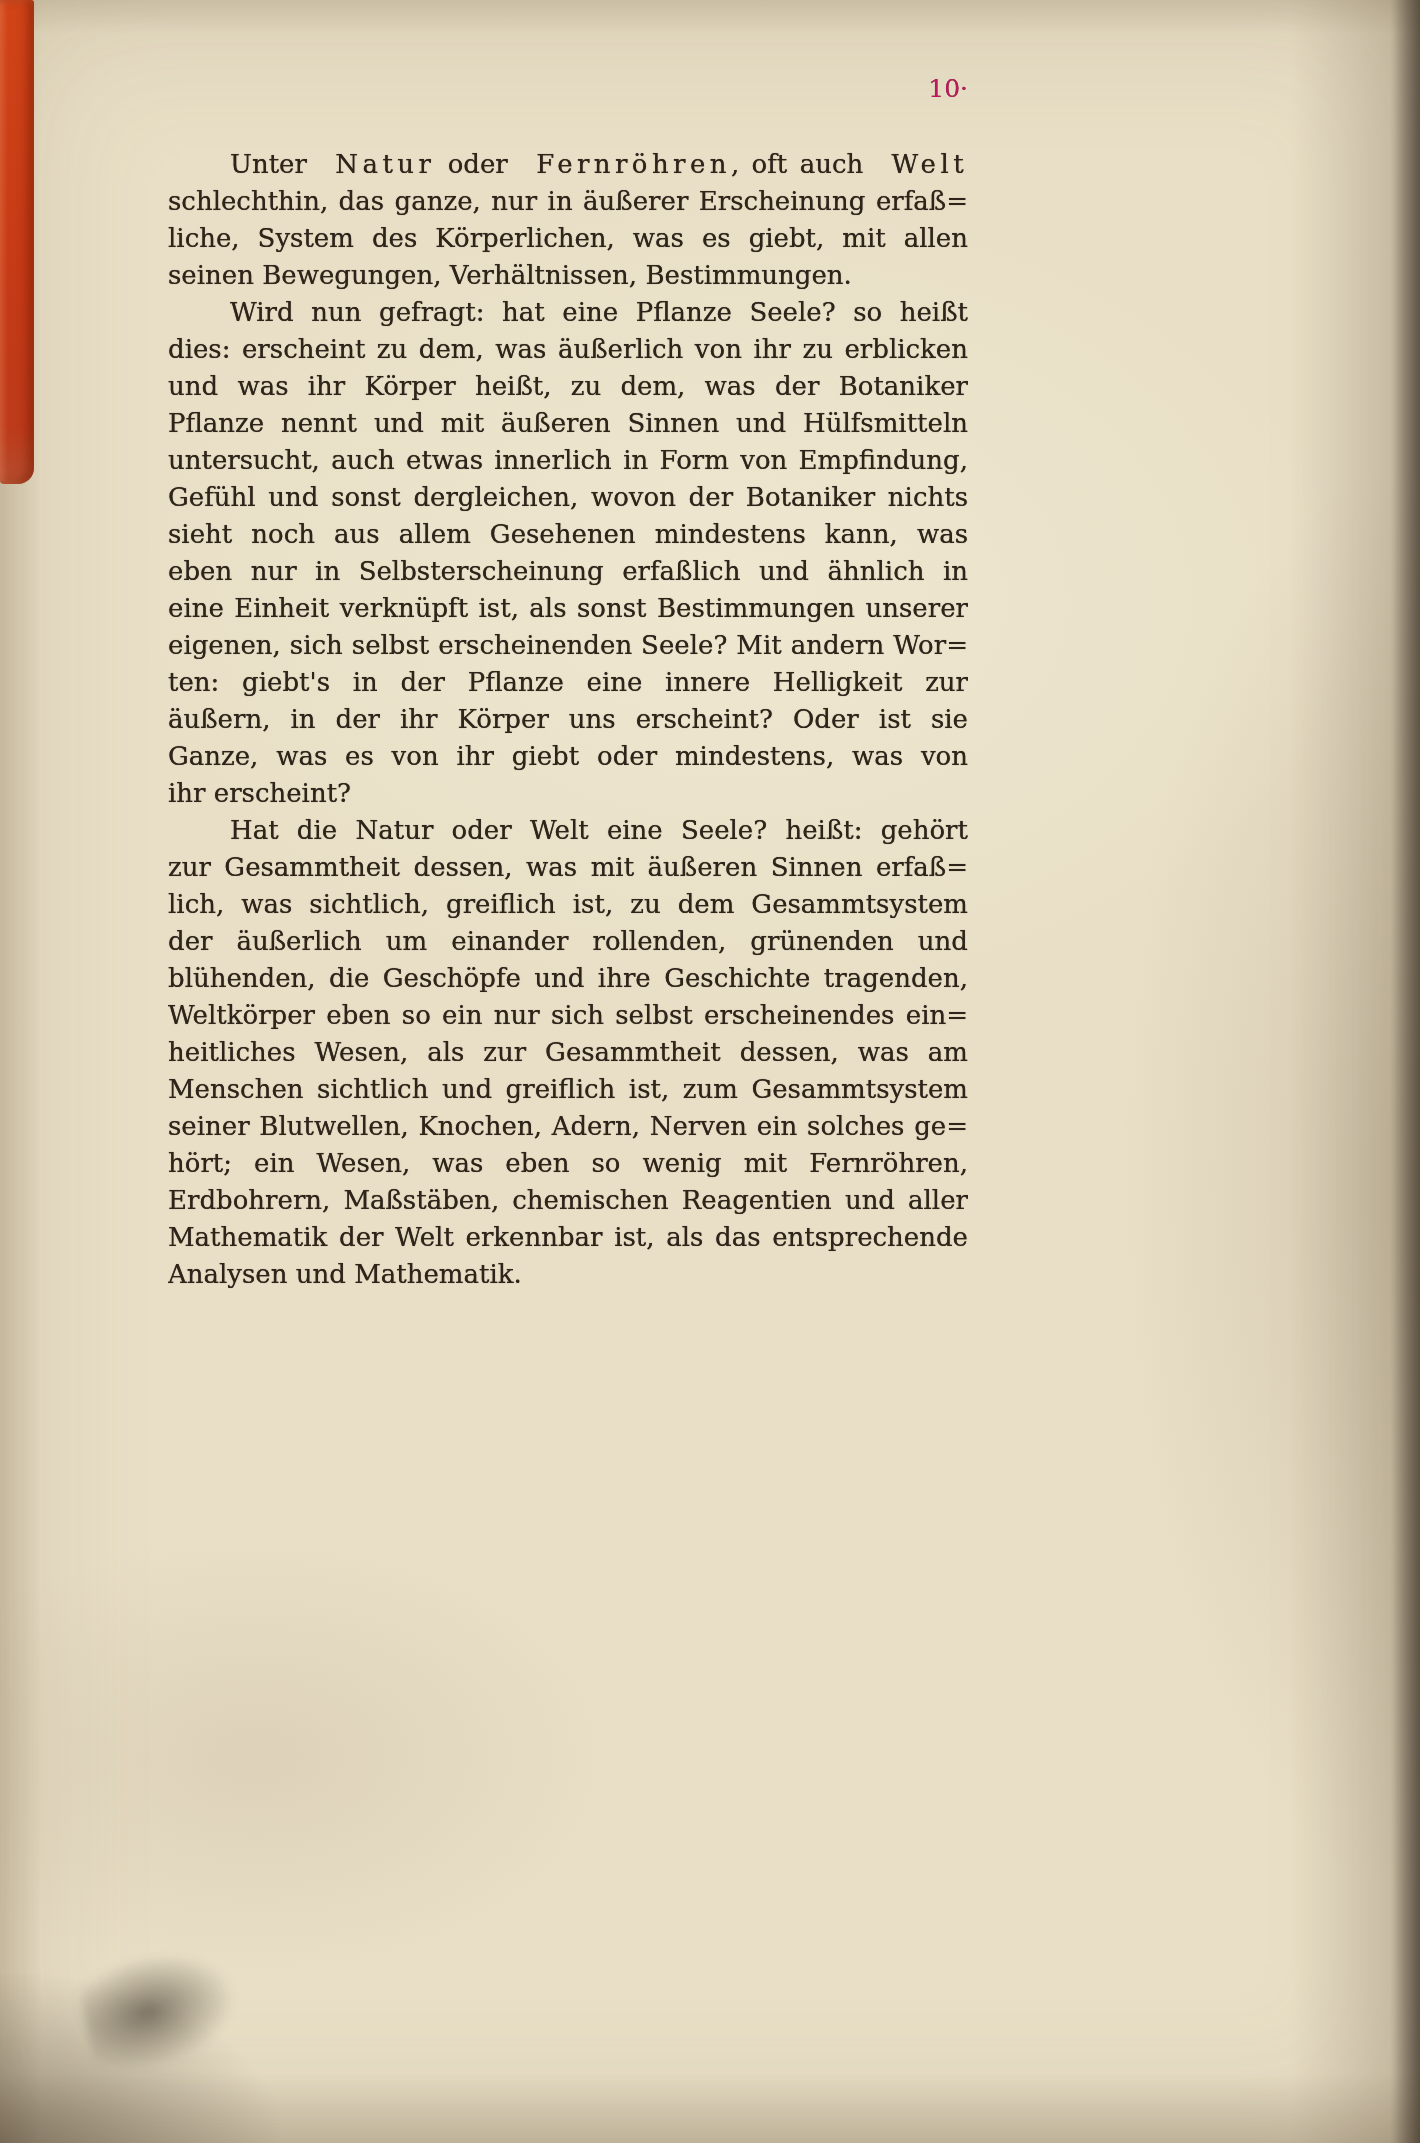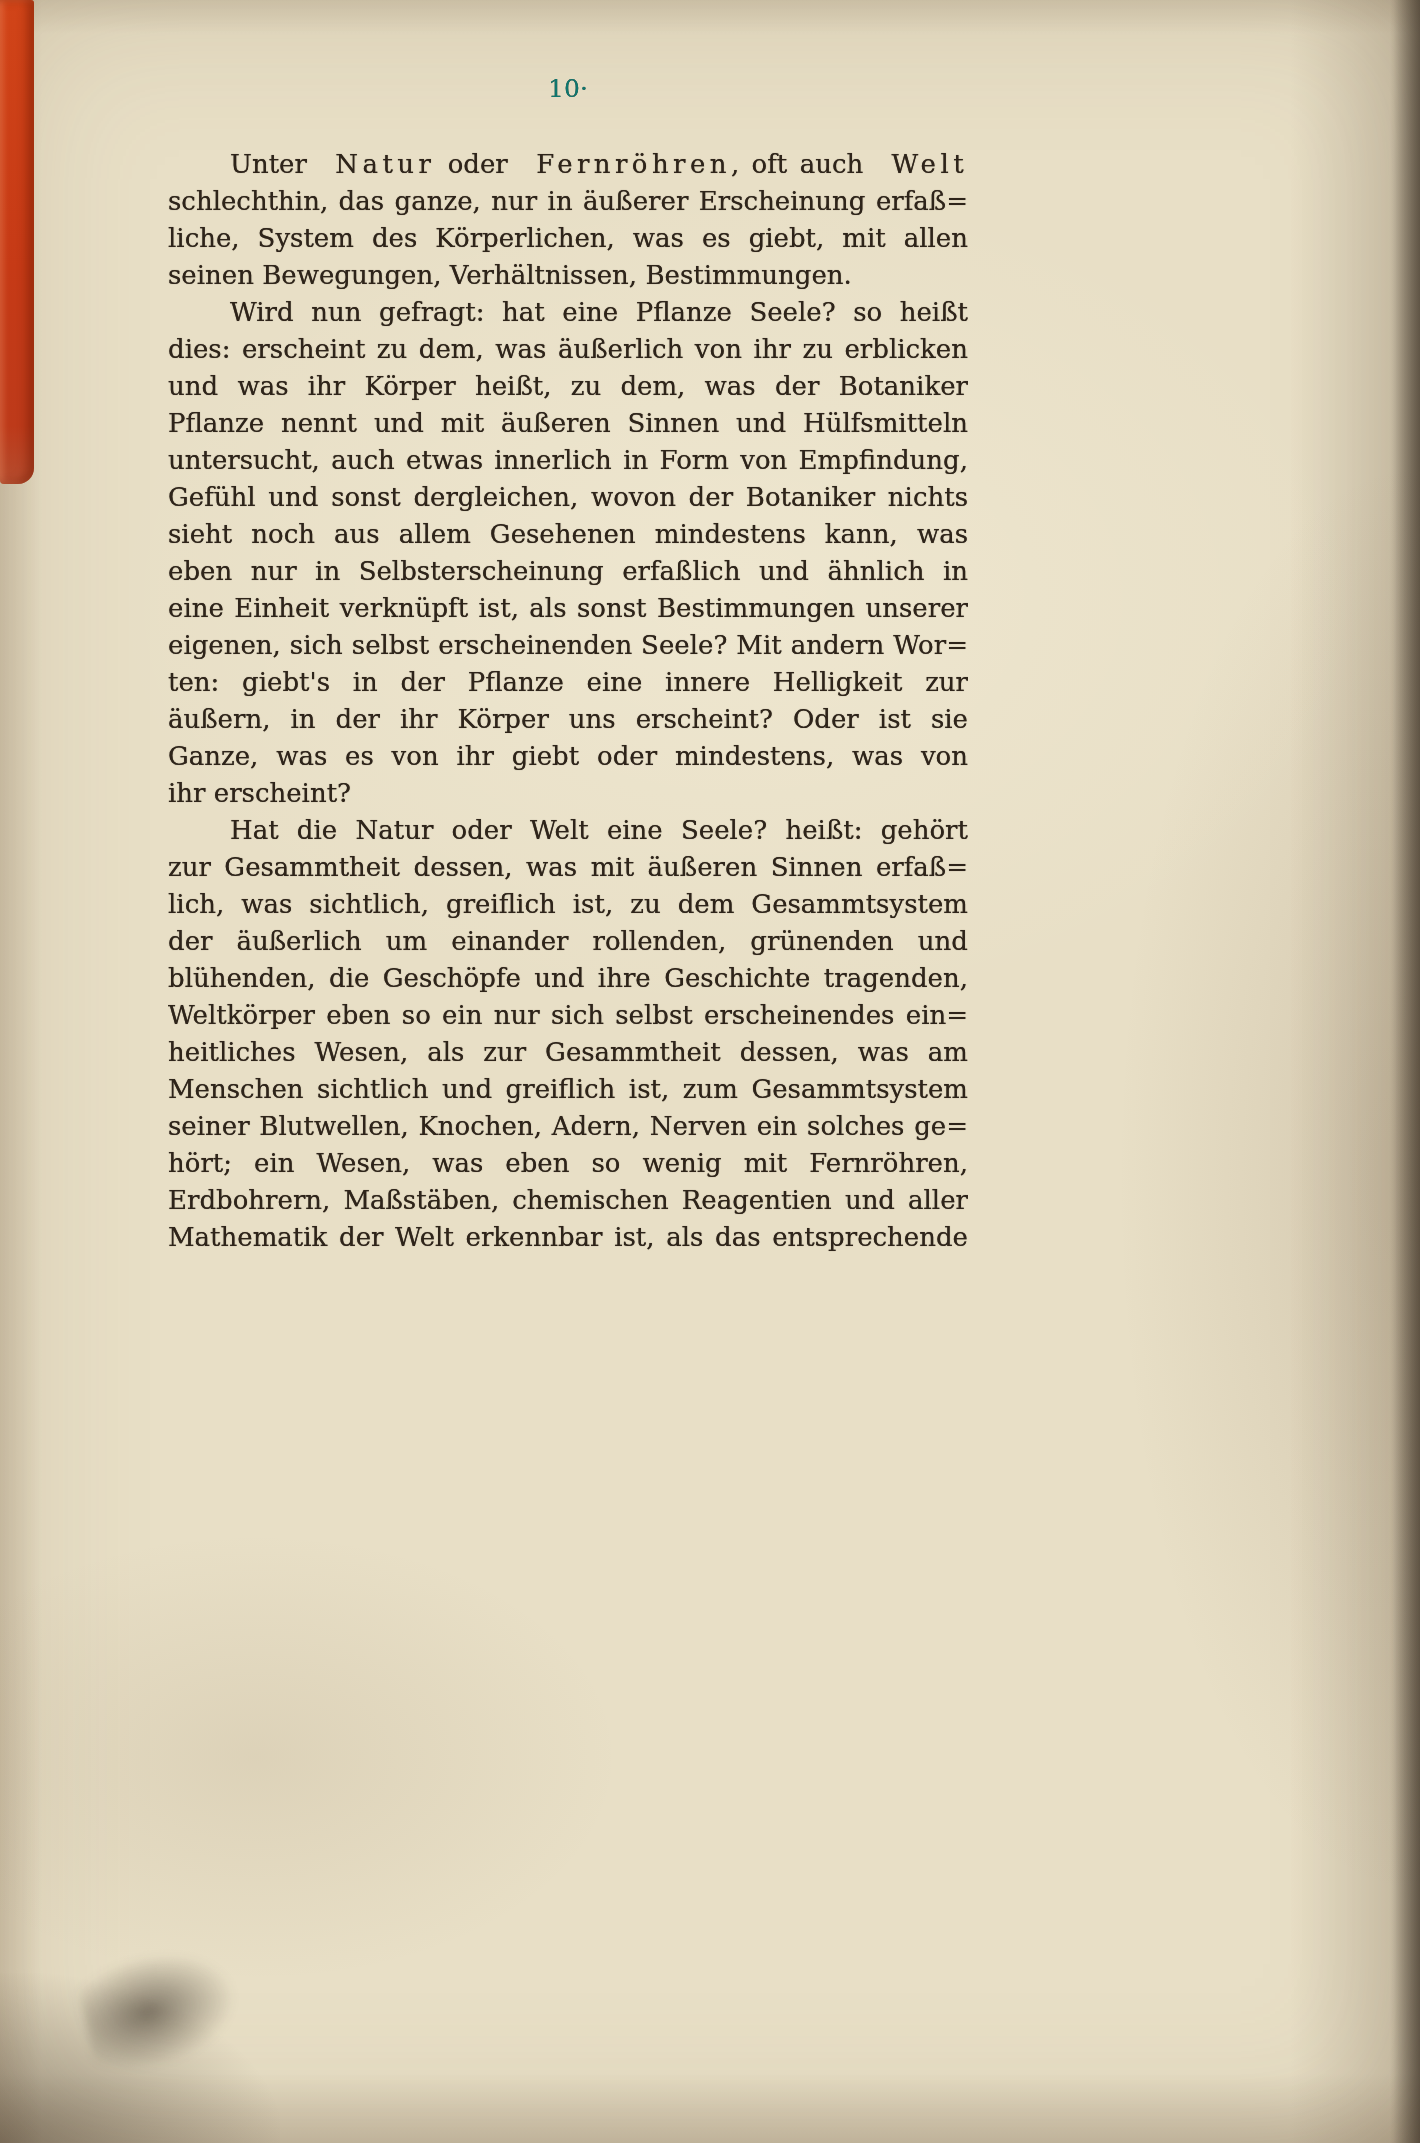--- a/index.html
+++ b/index.html
@@ -71,23 +71,23 @@
     width: 30px;
     background: linear-gradient(to right, rgba(50,40,30,0), rgba(50,40,30,0.5));
   }
 
   
   .page-number {
     position: absolute;
     top: 74px;
     left: 168px;
     width: 800px;
-    text-align: center;
+    text-align: right;
     font-size: 25px;
-    color: #0f766e;
+    color: #be185d;
     text-shadow: 0 0 0.6px rgba(46,36,26,0.8);
   }
   .text-block {
     position: absolute;
     left: 168px;
     top: 146px;
     width: 800px;
     color: #2e241a;
     font-size: 26px;
     line-height: 37px;
@@ -144,14 +144,15 @@
       <div class="line">lich, was sichtlich, greiflich ist, zu dem Gesammtsystem</div>
       <div class="line">der äußerlich um einander rollenden, grünenden und</div>
       <div class="line">blühenden, die Geschöpfe und ihre Geschichte tragenden,</div>
       <div class="line">Weltkörper eben so ein nur sich selbst erscheinendes ein=</div>
       <div class="line">heitliches Wesen, als zur Gesammtheit dessen, was am</div>
       <div class="line">Menschen sichtlich und greiflich ist, zum Gesammtsystem</div>
       <div class="line">seiner Blutwellen, Knochen, Adern, Nerven ein solches ge=</div>
       <div class="line">hört; ein Wesen, was eben so wenig mit Fernröhren,</div>
       <div class="line">Erdbohrern, Maßstäben, chemischen Reagentien und aller</div>
       <div class="line">Mathematik der Welt erkennbar ist, als das entsprechende</div>
+      <div class="line last">Analysen und Mathematik.</div>
     </div>
   </div>
 
 </body></html>

